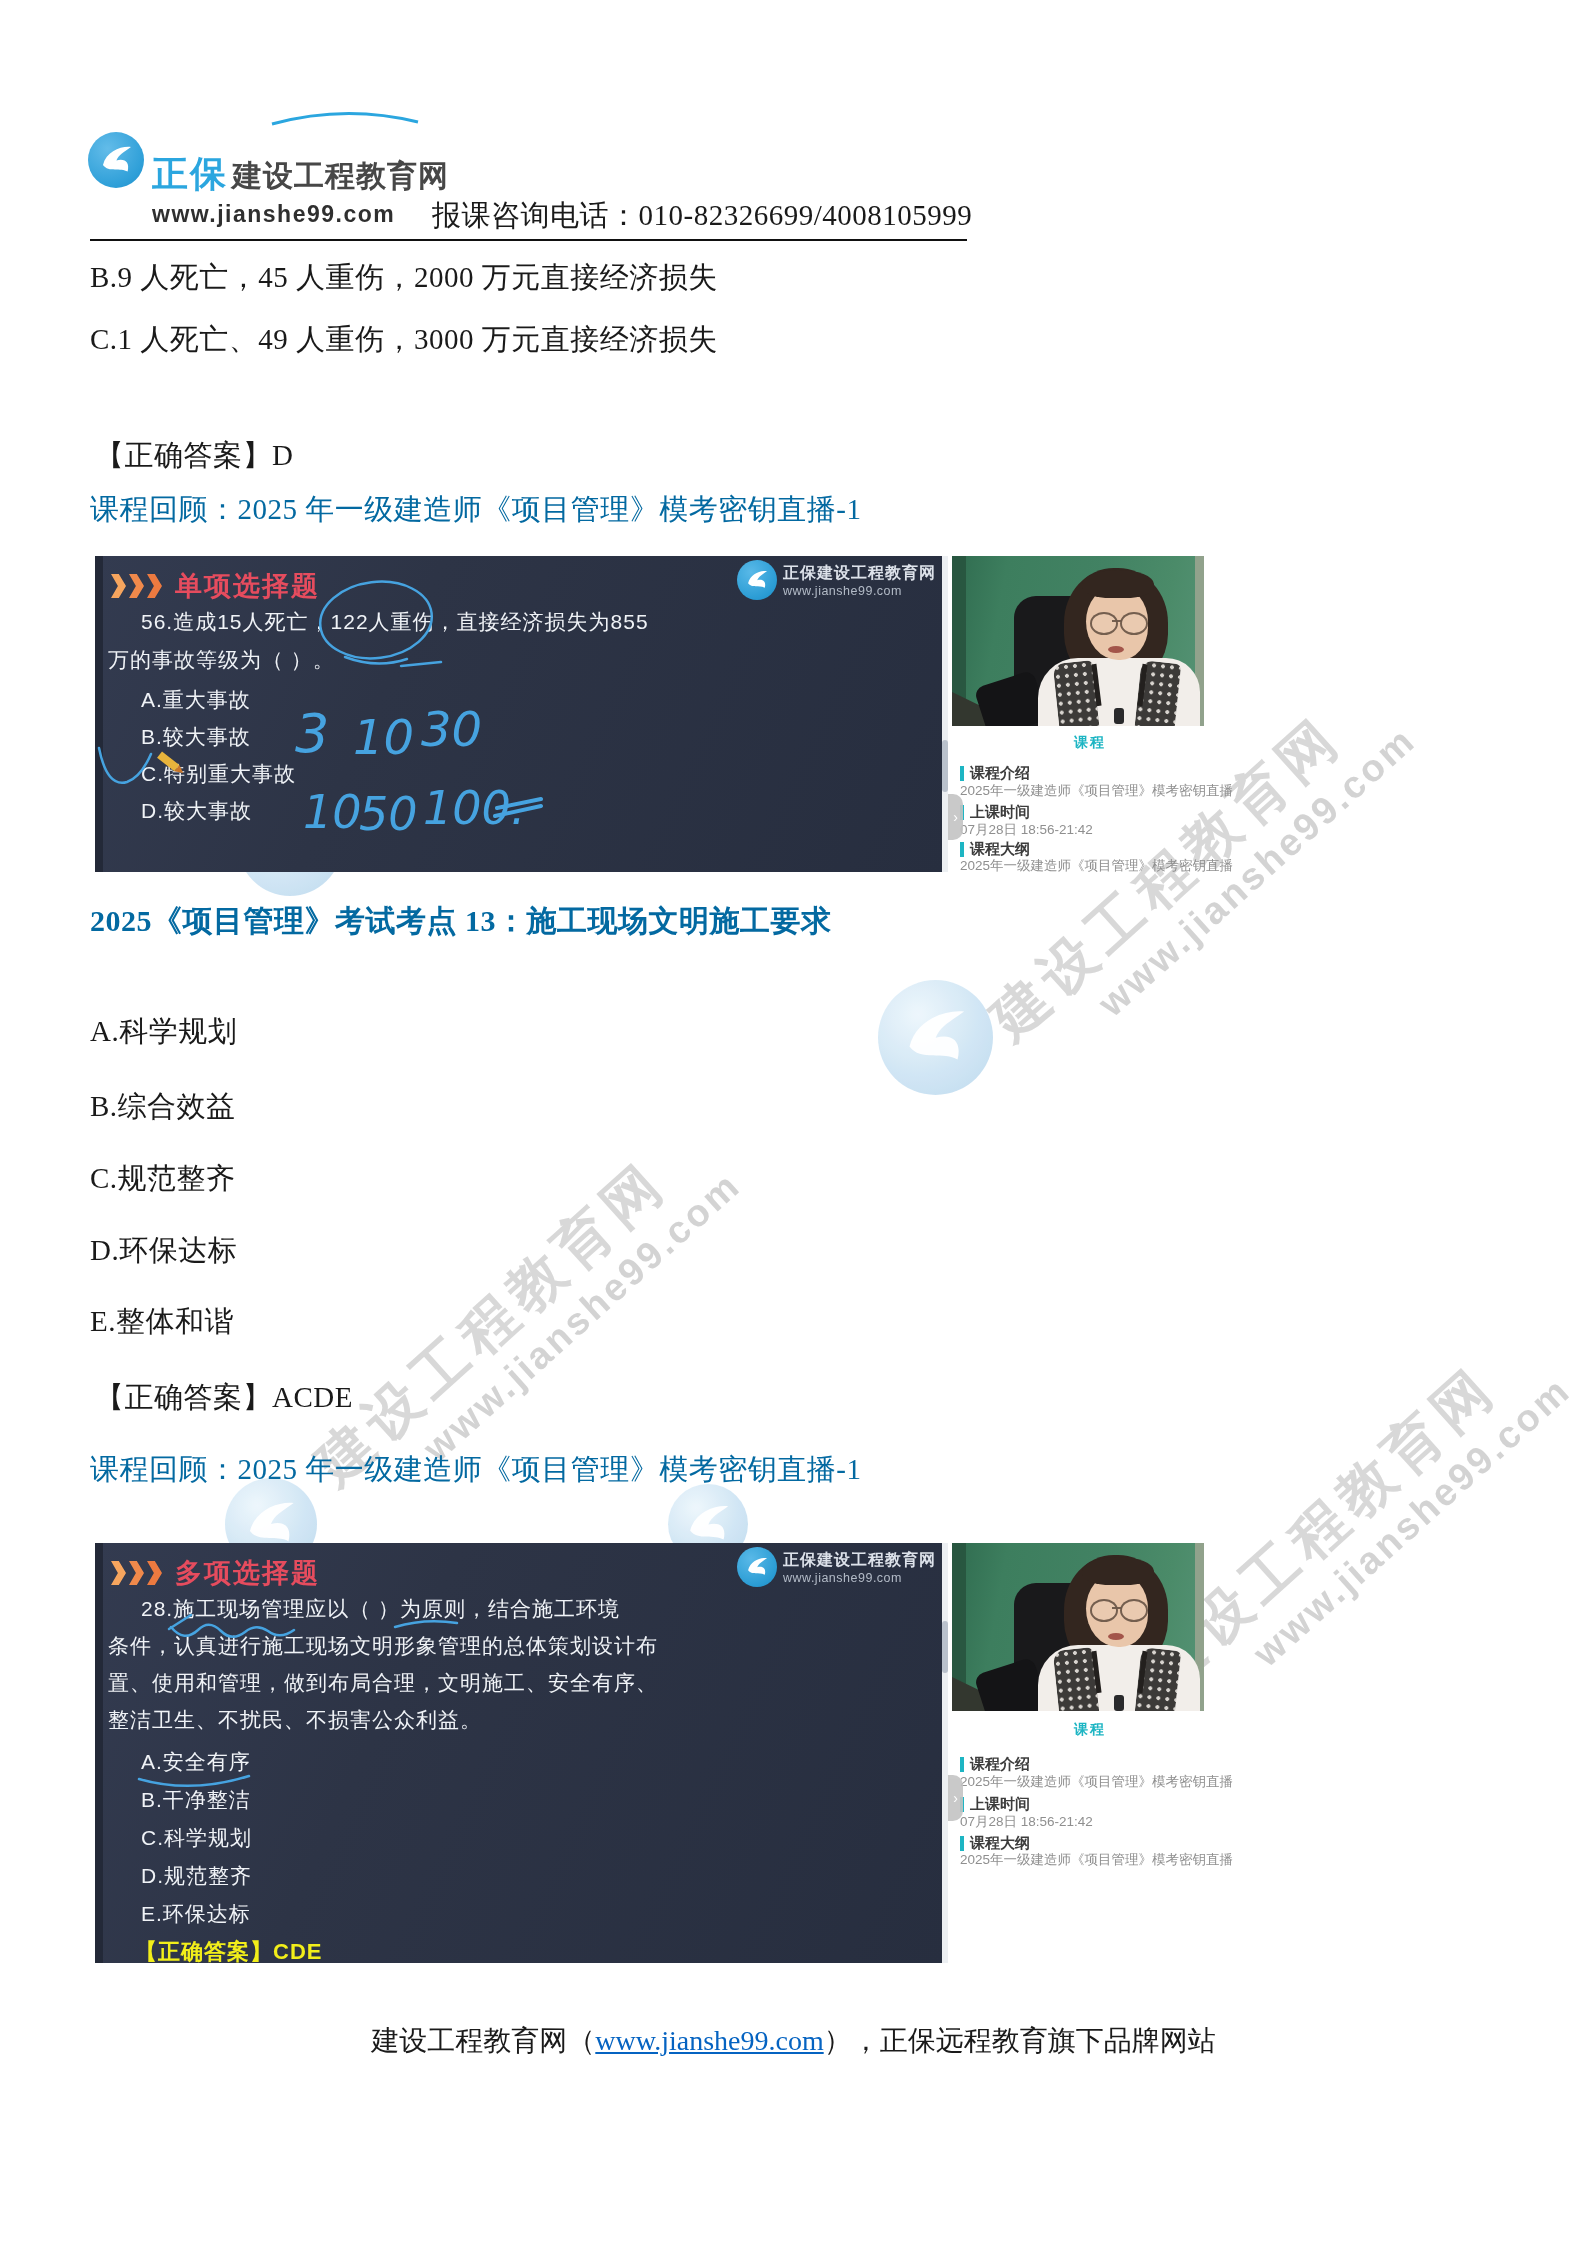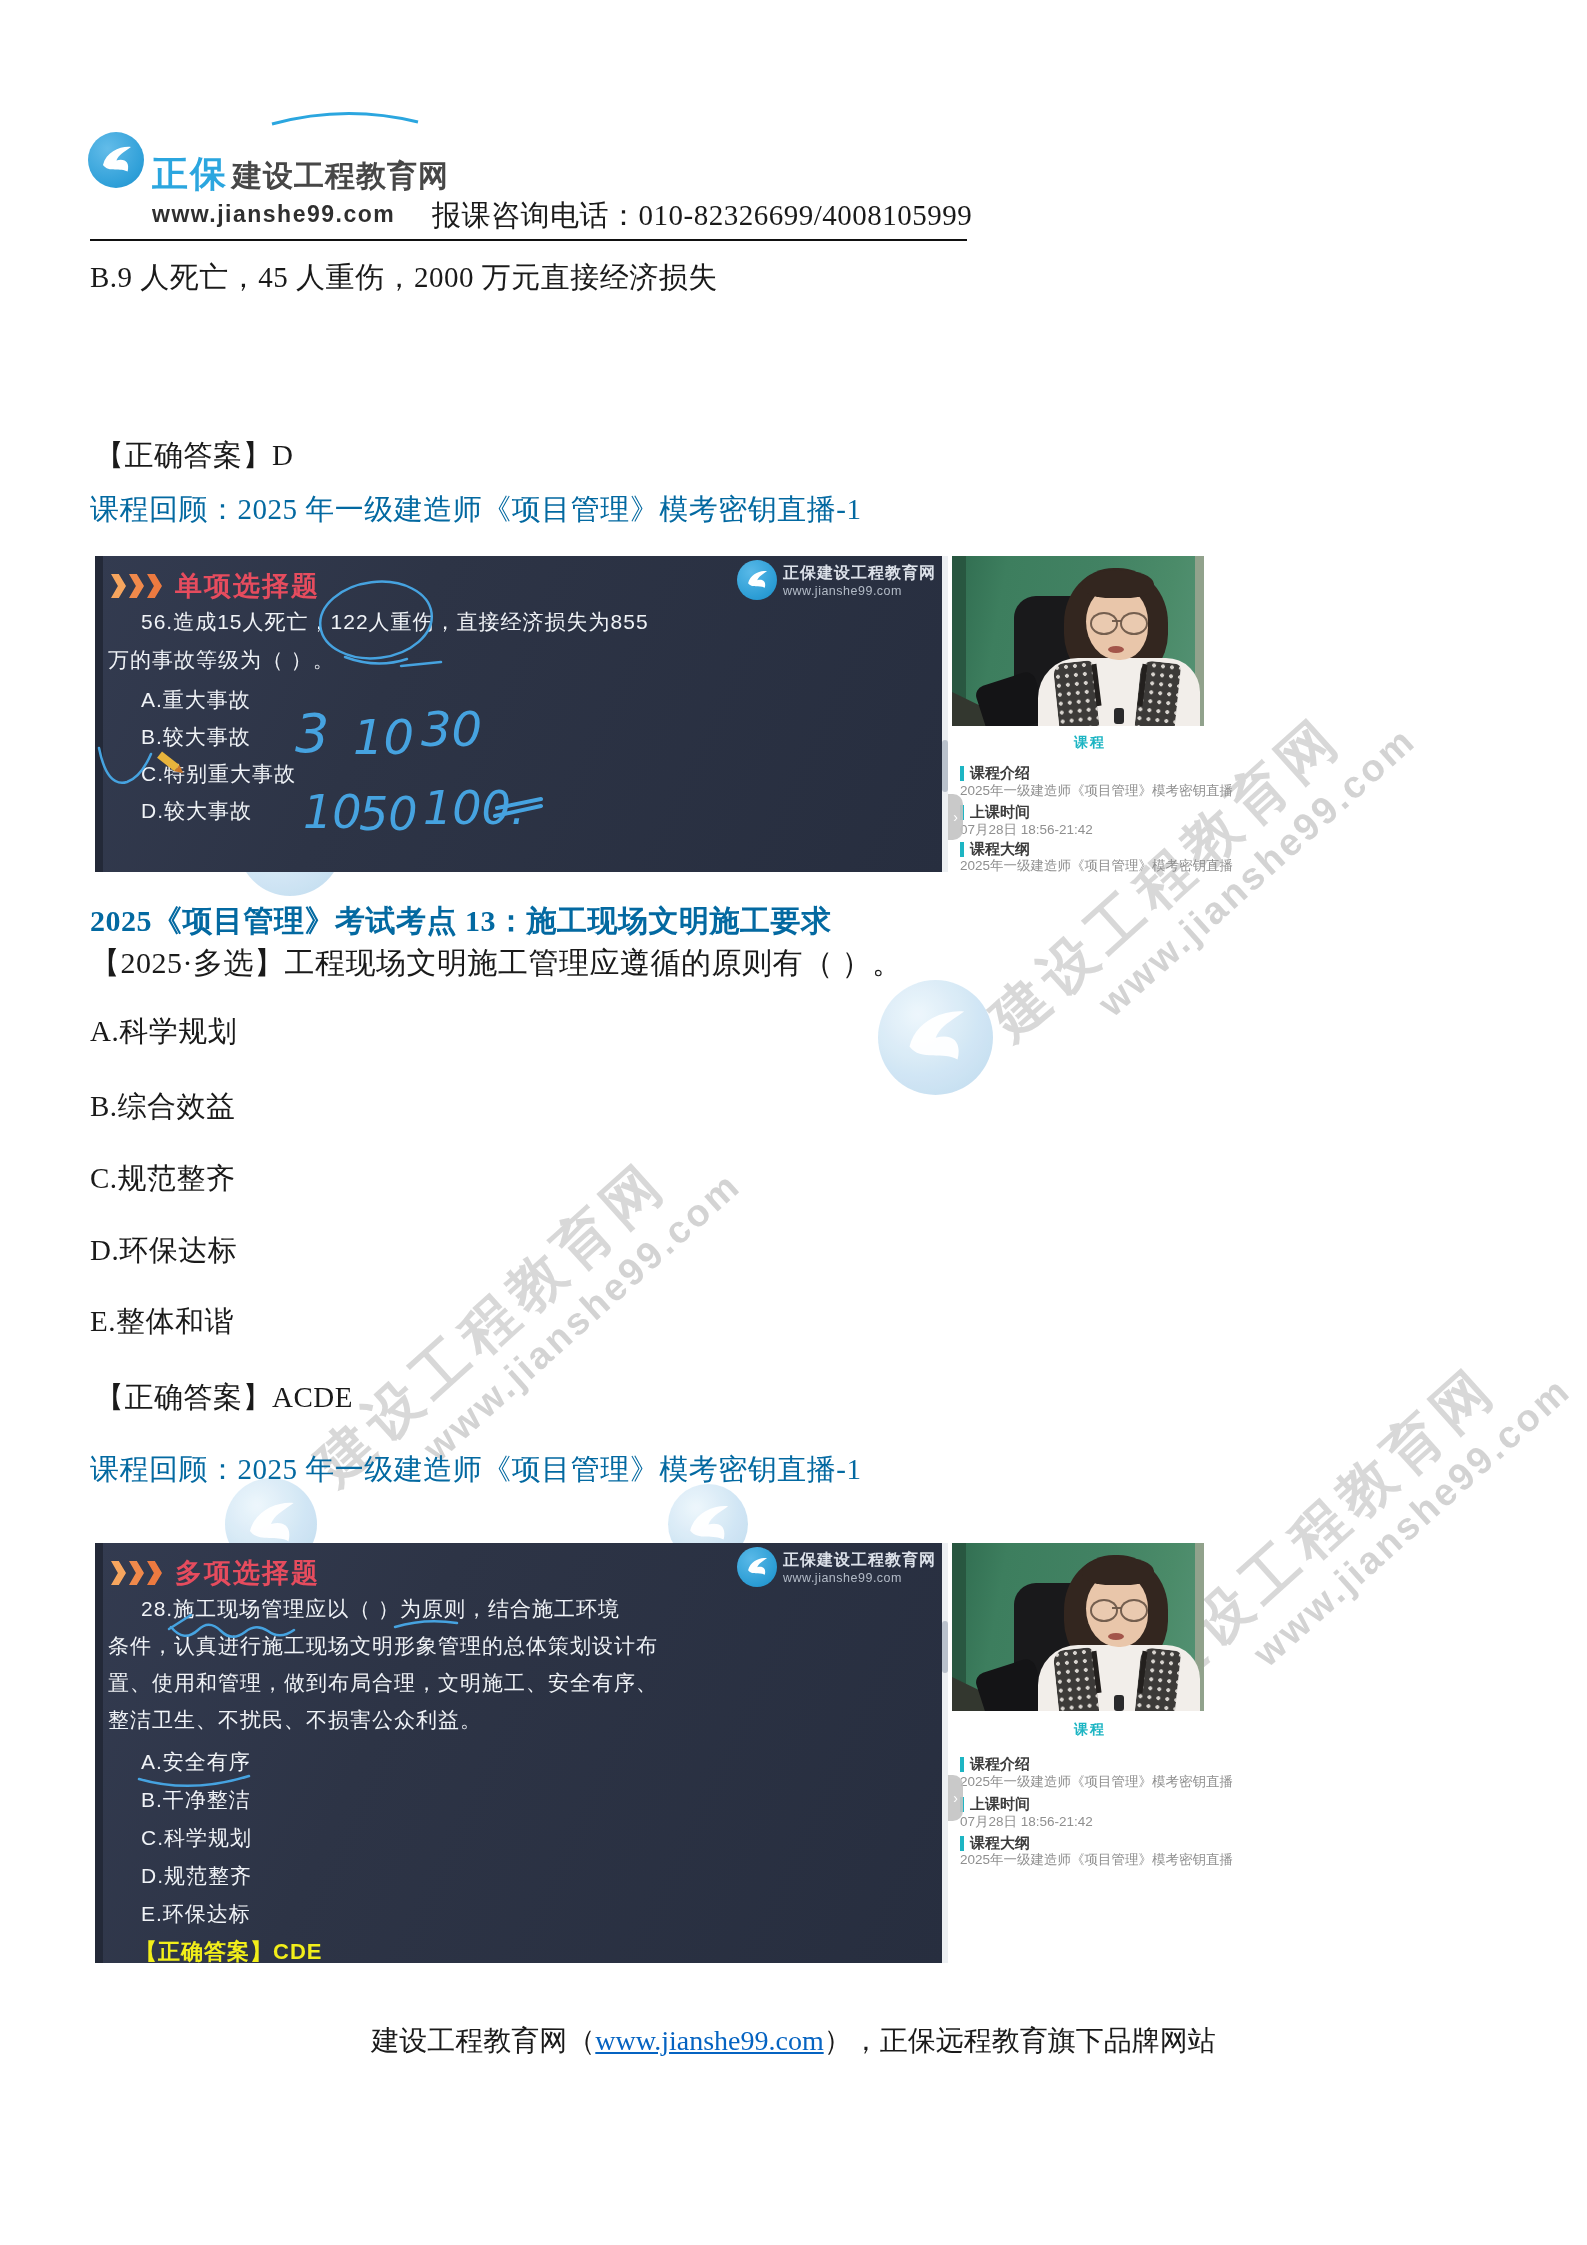--- a/index.html
+++ b/index.html
@@ -154,20 +154,21 @@
         <span class="hlogo-brand">正保</span>
         <span class="hlogo-name">建设工程教育网</span>
       </div>
       <div class="hlogo-site">www.jianshe99.com</div>
     </div>
   </div>
   <div class="doc-line" style="left:432px;top:196px">报课咨询电话：010-82326699/4008105999</div>
   <div class="rule" style="left:90px;top:239px;width:877px"></div>
 
   <div class="doc-line" style="left:90px;top:258px">B.9 人死亡，45 人重伤，2000 万元直接经济损失</div>
+  <div class="doc-line" style="left:90px;top:320px">C.1 人死亡、49 人重伤，3000 万元直接经济损失</div>
   <div class="doc-line" style="left:95px;top:436px">【正确答案】D</div>
   <div class="doc-line red" style="left:90px;top:490px">课程回顾：2025 年一级建造师《项目管理》模考密钥直播-1</div>
 
   <div class="video" style="left:95px;top:556px;width:1133px;height:399px">
     <div class="slide" style="width:853px;height:316px">
       <div class="slide-edge"></div>
       <div class="slide-head">
         <span class="chev c1"></span>
         <span class="chev c2"></span>
         <span class="chev c3"></span>
@@ -248,21 +249,20 @@
             <span class="pbar"></span>
             <span>课程大纲</span>
           </div>
         <div class="prow d" style="top:131px">2025年一级建造师《项目管理》模考密钥直播</div>
       </div>
       <div class="ltab" style="top:238px">›</div>
     </div>
   </div>
 
   <div class="doc-line red bold" style="left:90px;top:901px;font-size:30px">2025《项目管理》考试考点 13：施工现场文明施工要求</div>
-  <div class="doc-line" style="left:90px;top:943px;font-size:30px">【2025·多选】工程现场文明施工管理应遵循的原则有（  ）。</div>
   <div class="doc-line" style="left:90px;top:1012px">A.科学规划</div>
   <div class="doc-line" style="left:90px;top:1087px">B.综合效益</div>
   <div class="doc-line" style="left:90px;top:1159px">C.规范整齐</div>
   <div class="doc-line" style="left:90px;top:1231px">D.环保达标</div>
   <div class="doc-line" style="left:90px;top:1302px">E.整体和谐</div>
   <div class="doc-line" style="left:95px;top:1378px">【正确答案】ACDE</div>
   <div class="doc-line red" style="left:90px;top:1450px">课程回顾：2025 年一级建造师《项目管理》模考密钥直播-1</div>
 
   <div class="video" style="left:95px;top:1543px;width:1133px;height:420px">
     <div class="slide" style="width:853px;height:420px">

